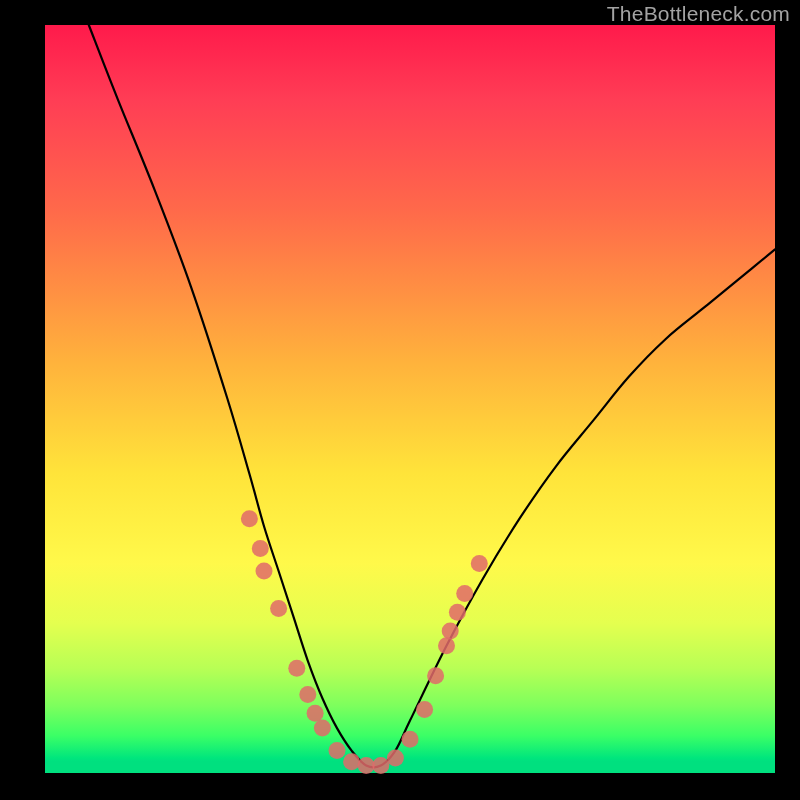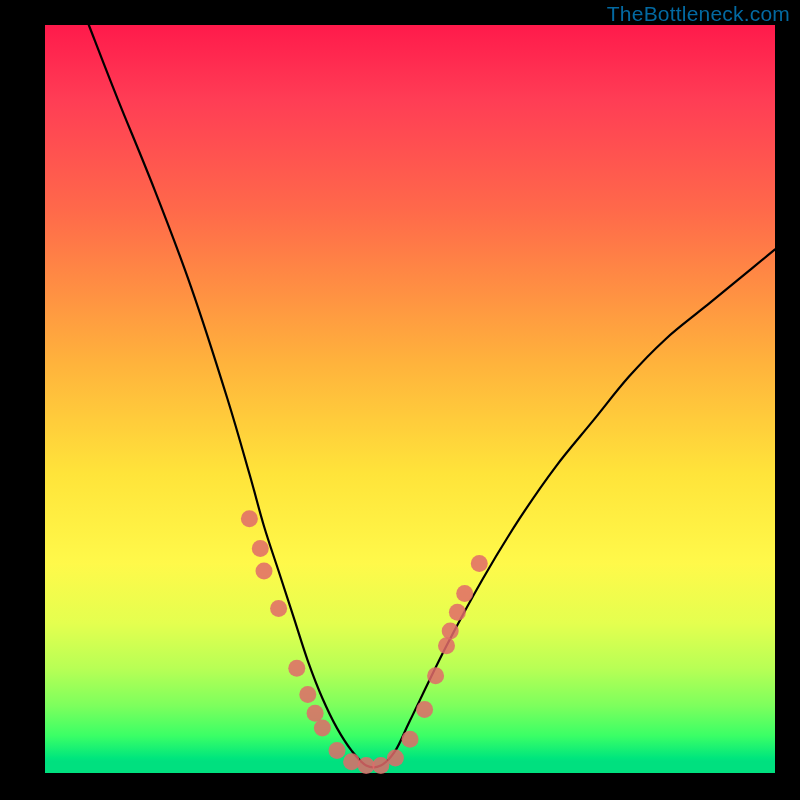--- a/index.html
+++ b/index.html
@@ -61,21 +61,21 @@
     fill-opacity: 0.85;
     stroke: none;
   }
   .bottom-strip {
     fill: #00e07f;
   }
   .watermark {
     position: absolute;
     top: 2px;
     right: 10px;
-    color: #0369a1;
+    color: #a3a3a3;
     font-size: 21px;
     letter-spacing: 0.2px;
     user-select: none;
   }
 </style>
 </head>
 <body>
 
 <div class="frame">
   <div class="plot-area">

